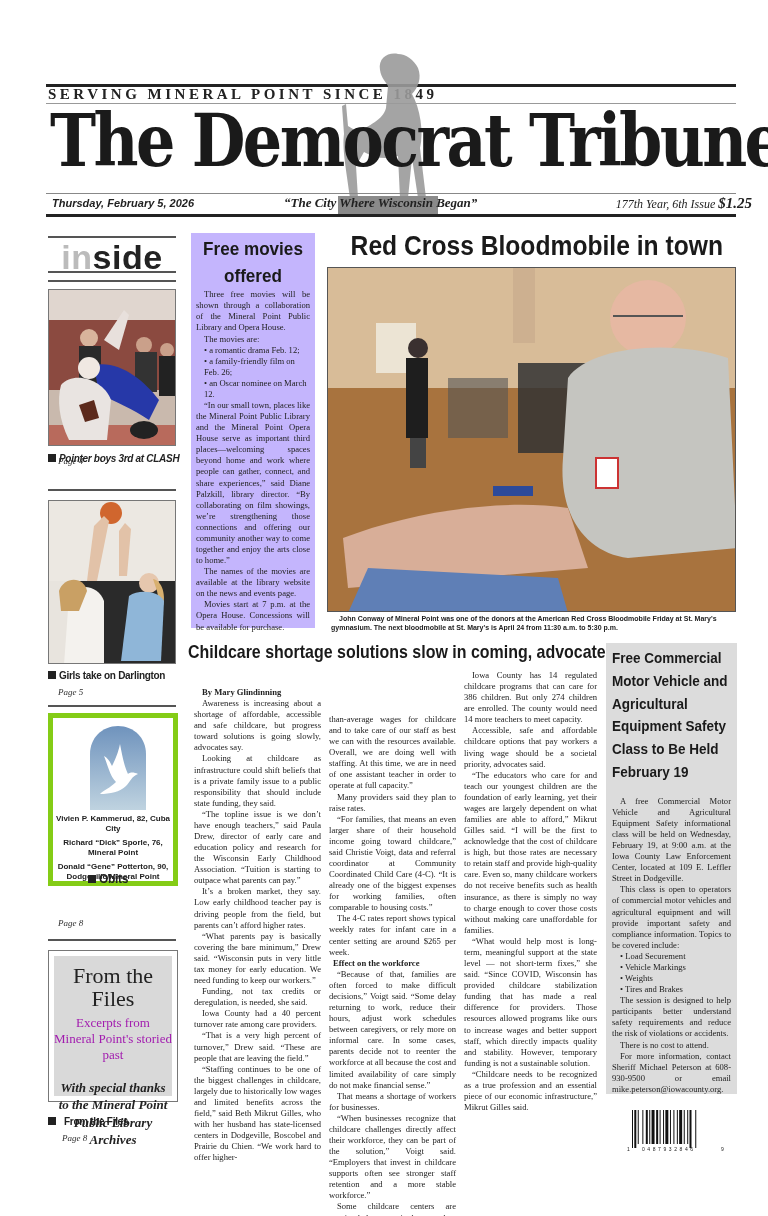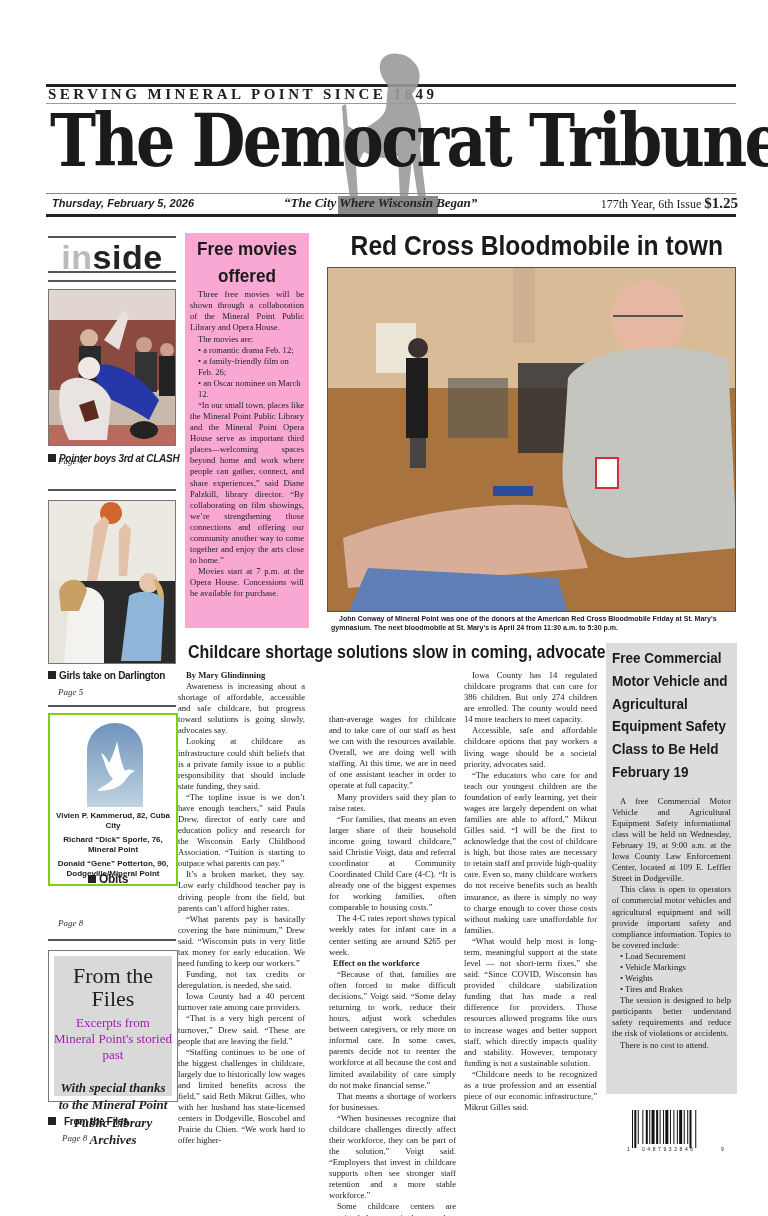--- a/index.html
+++ b/index.html
@@ -8,43 +8,43 @@
 
   
   .mast-rule-top { position: absolute; left: 46px; top: 84px; width: 690px; height: 3px; background: #222; }
   .mast-rule-thin { position: absolute; left: 46px; top: 103px; width: 690px; height: 1px; background: #999; }
   .tagline { position: absolute; left: 48px; top: 86px; font-family: "Liberation Serif", serif; font-weight: bold; font-size: 15px; letter-spacing: 3.5px; color: #222; }
   .dog { position: absolute; left: 328px; top: 48px; width: 120px; height: 168px; }
   .title { position: absolute; left: 50px; top: 100px; font-family: "DejaVu Serif", serif; font-weight: bold; font-size: 72px; letter-spacing: -3px; color: #1a1a1a; transform: scaleX(0.86); transform-origin: left top; white-space: nowrap; line-height: 1.15; }
   .mast-rule-mid { position: absolute; left: 46px; top: 193px; width: 690px; height: 1px; background: #888; }
   .dateline { position: absolute; left: 52px; top: 197px; font-family: "Liberation Sans", sans-serif; font-style: italic; font-weight: bold; font-size: 11px; }
   .motto { position: absolute; left: 284px; top: 195px; font-style: italic; font-weight: bold; font-size: 13px; }
-  .issue { position: absolute; right: 30px; top: 195px; font-size: 12px; }
+  .issue { position: absolute; right: 16px; top: 195px; font-style: italic; font-size: 12px; }
   .issue .price { font-weight: bold; font-size: 15px; }
   .mast-rule-bot { position: absolute; left: 46px; top: 214px; width: 690px; height: 3px; background: #222; }
 
   
   .inside-rule { position: absolute; left: 48px; height: 2px; width: 128px; background: #555; }
   .inside-title { position: absolute; left: 48px; top: 238px; width: 128px; text-align: center; font-family: "Liberation Sans", sans-serif; font-weight: bold; font-size: 34px; color: #222; letter-spacing: 0.5px; }
   .inside-title .light { color: #bbb; }
   .photo { position: absolute; border: 1px solid #777; overflow: hidden; }
   .teaser { position: absolute; left: 48px; font-family: "Liberation Sans", sans-serif; font-weight: bold; font-size: 10px; color: #222; letter-spacing: -0.3px; }
   .teaser .sq { display: inline-block; width: 8px; height: 8px; background: #222; margin-right: 3px; vertical-align: 0; }
   .page-ref { position: absolute; left: 58px; font-style: italic; font-size: 9px; color: #333; }
-  .obit-box { position: absolute; left: 48px; top: 713px; width: 130px; height: 173px; border: 2px solid #84cc16; }
+  .obit-box { position: absolute; left: 48px; top: 713px; width: 130px; height: 173px; border: 5px solid #84cc16; }
   .obit-names { position: absolute; left: 0; top: 96px; width: 100%; text-align: center; font-family: "Liberation Sans", sans-serif; font-weight: bold; font-size: 8px; color: #222; line-height: 1.25; }
   .obit-names div { margin-bottom: 4px; }
   .files-box { position: absolute; left: 48px; top: 950px; width: 130px; height: 152px; border: 1px solid #777; padding: 5px; }
   .files-inner { width: 100%; height: 100%; background: #d9d9d9; text-align: center; padding-top: 8px; }
   .files-head { font-size: 22px; line-height: 1.05; color: #222; }
   .files-sub { font-size: 13px; line-height: 1.22; margin-top: 5px; color: #a21caf; }
   .files-thanks { font-style: italic; font-weight: bold; font-size: 13px; line-height: 1.35; margin-top: 16px; }
 
   
-  .movies-box { position: absolute; left: 185px; top: 233px; width: 124px; height: 395px; background: #f9a8d4; padding: 3px 5px; }
+  .movies-box { position: absolute; left: 191px; top: 233px; width: 124px; height: 395px; background: #c4b5fd; padding: 3px 5px; }
   .movies-head { font-family: "Liberation Sans", sans-serif; font-weight: bold; font-size: 19px; text-align: center; line-height: 1.4; color: #1a1a1a; transform: scaleX(0.9); }
   .body-text { font-size: 8.6px; line-height: 1.29; text-align: justify; color: #222; hyphens: manual; }
   .body-text p { text-indent: 8px; }
   .body-text p.bul { text-indent: 0; padding-left: 8px; text-align: left; }
   .body-text p.sub { font-weight: bold; text-indent: 0; padding-left: 4px; }
 
   
   .rc-head { position: absolute; left: 326px; top: 230px; width: 410px; text-align: center; font-family: "Liberation Sans", sans-serif; font-weight: bold; font-size: 28px; color: #1a1a1a; transform: scaleX(0.88); transform-origin: center top; white-space: nowrap; }
   .rc-photo { position: absolute; left: 327px; top: 267px; width: 409px; height: 345px; border: 1px solid #555; overflow: hidden; }
   .rc-caption { position: absolute; left: 331px; top: 614px; width: 405px; font-family: "Liberation Sans", sans-serif; font-weight: bold; font-size: 7px; line-height: 1.3; color: #222; text-indent: 8px; }
@@ -174,20 +174,21 @@
 
 <div class="movies-box">
   <div class="movies-head">Free movies offered</div>
   <div class="body-text" id="movies-body">
       <p>Three free movies will be shown through a collaboration of the Mineral Point Public Library and Opera House.</p>
       <p>The movies are:</p>
       <p class="bul">• a romantic drama Feb. 12;</p>
       <p class="bul">• a family-friendly film on Feb. 26;</p>
       <p class="bul">• an Oscar nominee on March 12.</p>
       <p>“In our small town, places like the Mineral Point Public Library and the Mineral Point Opera House serve as important third places—welcoming spaces beyond home and work where people can gather, connect, and share experiences,” said Diane Palzkill, library director. “By collaborating on film showings, we’re strengthening those connections and offering our community another way to come together and enjoy the arts close to home.”</p>
+      <p>The names of the movies are available at the library website on the news and events page.</p>
       <p>Movies start at 7 p.m. at the Opera House. Concessions will be available for purchase.</p>
     </div>
 </div>
 
 <div class="rc-head">Red Cross Bloodmobile in town</div>
 <div class="rc-photo">
   <svg width="409" height="345" viewBox="0 0 409 345">
     <rect width="409" height="345" fill="#c7a27a"></rect>
     <rect width="409" height="120" fill="#d8bc98"></rect>
     <rect x="185" y="0" width="22" height="75" fill="#cdb090"></rect>
@@ -204,21 +205,21 @@
     <path d="M240 110 C260 80 340 70 400 90 L409 280 L300 290 C260 285 230 250 235 190 Z" fill="#c5c5c0"></path>
     <rect x="268" y="190" width="22" height="30" fill="#fff" stroke="#c33" stroke-width="2"></rect>
     <path d="M15 270 C80 245 170 230 240 240 L260 300 L20 320 Z" fill="#d8ae98"></path>
     <path d="M40 300 L230 310 L240 345 L20 345 Z" fill="#5f7fb6"></path>
     <rect x="165" y="218" width="40" height="10" fill="#2c4a9a"></rect>
   </svg>
 </div>
 <div class="rc-caption">John Conway of Mineral Point was one of the donors at the American Red Cross Bloodmobile Friday at St. Mary's gymnasium. The next bloodmobile at St. Mary's is April 24 from 11:30 a.m. to 5:30 p.m.</div>
 
 <div class="cc-head">Childcare shortage solutions slow in coming, advocates say</div>
-<div class="col body-text" style="left:178px; width:127px;">
+<div class="col body-text" style="left:194px; width:127px;margin-top:17px;">
   <div class="byline">By Mary Glindinning</div>
   <div id="cc-col-0">
       <p>Awareness is increasing about a shortage of affordable, accessible and safe childcare, but progress toward solutions is going slowly, advocates say.</p>
       <p>Looking at childcare as infrastructure could shift beliefs that is a private family issue to a public responsibility that should include state funding, they said.</p>
       <p>“The topline issue is we don’t have enough teachers,” said Paula Drew, director of early care and education policy and research for the Wisconsin Early Childhood Association. “Tuition is starting to outpace what parents can pay.”</p>
       <p>It’s a broken market, they say. Low early childhood teacher pay is driving people from the field, but parents can’t afford higher rates.</p>
       <p>“What parents pay is basically covering the bare minimum,” Drew said. “Wisconsin puts in very little tax money for early education. We need funding to keep our workers.”</p>
       <p>Funding, not tax credits or deregulation, is needed, she said.</p>
       <p>Iowa County had a 40 percent turnover rate among care providers.</p>
       <p>“That is a very high percent of turnover,” Drew said. “These are people that are leaving the field.”</p>
@@ -259,20 +260,21 @@
     </div>
   <div class="body-text" id="cmv-body">
       <p>A free Commercial Motor Vehicle and Agricultural Equipment Safety informational class will be held on Wednesday, February 19, at 9:00 a.m. at the Iowa County Law Enforcement Center, located at 109 E. Leffler Street in Dodgeville.</p>
       <p>This class is open to operators of commercial motor vehicles and agricultural equipment and will provide important safety and compliance information. Topics to be covered include:</p>
       <p class="bul">• Load Securement</p>
       <p class="bul">• Vehicle Markings</p>
       <p class="bul">• Weights</p>
       <p class="bul">• Tires and Brakes</p>
       <p>The session is designed to help participants better understand safety requirements and reduce the risk of violations or accidents.</p>
       <p>There is no cost to attend.</p>
+      <p>For more information, contact Sheriff Michael Peterson at 608-930-9500 or email mike.peterson@iowacounty.org.</p>
     </div>
 </div>
 
 <svg class="barcode" viewBox="0 0 100 42" id="barcode-svg">
   <g id="bars">
       <rect x="6" y="0" width="1" height="38" fill="#111"></rect>
       <rect x="8.3" y="0" width="2" height="38" fill="#111"></rect>
       <rect x="11.750000000000002" y="0" width="1" height="34" fill="#111"></rect>
       <rect x="16.35" y="0" width="1" height="34" fill="#111"></rect>
       <rect x="19.8" y="0" width="2" height="34" fill="#111"></rect>

